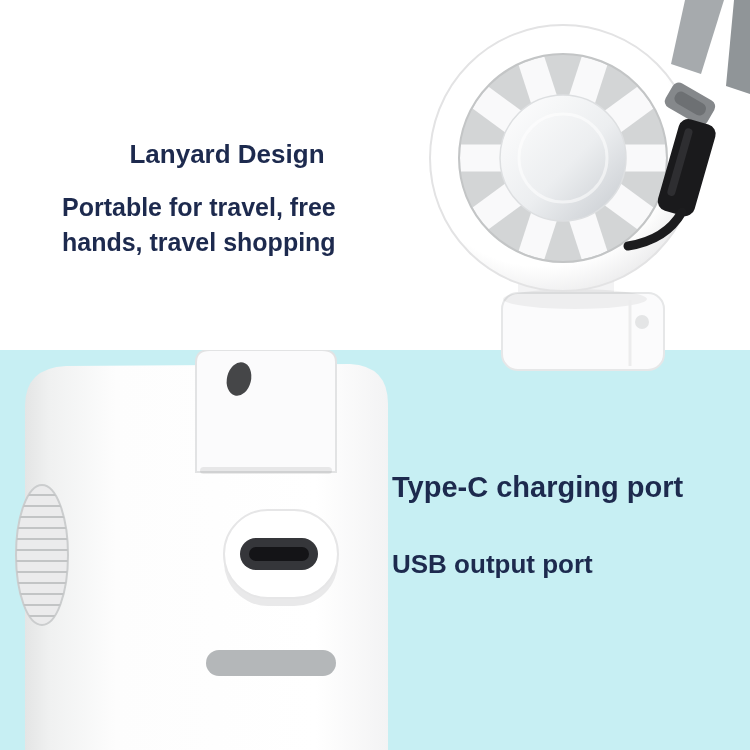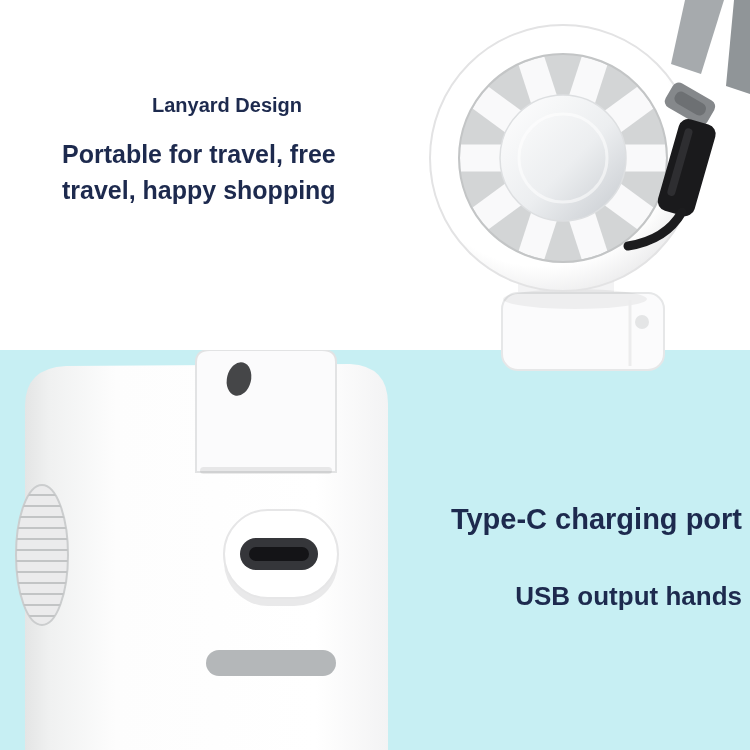--- a/index.html
+++ b/index.html
@@ -9,24 +9,24 @@
   .frame { position:relative; width:750px; height:750px; background:#ffffff; overflow:hidden; }
 
   .bottom-bg { position:absolute; left:0; top:350px; width:750px; height:400px; background:#c7eff3; z-index:0; }
 
   .fan-svg { position:absolute; left:390px; top:0; z-index:2; }
   .closeup-svg { position:absolute; left:0; top:350px; z-index:1; }
 
   .copy { color:#1d2a4e; z-index:3; }
 
   .top-copy { position:absolute; left:62px; top:94px; width:330px; }
-  .top-copy h2 { font-size:20px; font-weight:700; text-align:center; line-height:1.15; }
+  .top-copy h2 { font-size:26px; font-weight:700; text-align:center; line-height:1.15;margin-top:46px; }
   .top-copy p { margin-top:20px; font-size:25px; font-weight:700; line-height:1.42; text-align:left; white-space:pre-line; }
 
-  .bottom-copy { position:absolute; left:392px; top:472px; width:350px; text-align:right;margin-top:32px; }
+  .bottom-copy { position:absolute; left:392px; top:472px; width:350px; text-align:left; }
   .bottom-copy h2 { font-size:29px; font-weight:700; line-height:1.1; }
   .bottom-copy h3 { margin-top:46px; font-size:26px; font-weight:700; line-height:1.1; }
   .bottom-copy p { margin-top:12px; font-size:24px; font-weight:700; line-height:1.32; white-space:pre-line; }
 </style>
 </head>
 <body>
 
 <div class="frame">
 
   <div class="bottom-bg"></div>
@@ -80,21 +80,21 @@
     <g transform="rotate(16 296 170)">
       <rect x="277" y="120" width="38" height="95" rx="10" fill="#1a1a1c"></rect>
       <rect x="284" y="129" width="8" height="70" rx="4" fill="#2e2e31"></rect>
     </g>
     <path d="M 292 212 Q 276 240 238 246" stroke="#1c1c1e" stroke-width="9" fill="none" stroke-linecap="round"></path>
   </svg>
 
   <div class="copy top-copy">
     <h2>Lanyard Design</h2>
     <p>Portable for travel, free
-travel, happy shopping</p>
+hands, travel shopping</p>
   </div>
 
   <svg class="closeup-svg" width="400" height="400" viewBox="0 0 400 400">
     <defs>
       <linearGradient id="c-body" x1="0" y1="0" x2="1" y2="0">
         <stop offset="0" stop-color="#e4e5e5"></stop>
         <stop offset="0.07" stop-color="#f0f1f1"></stop>
         <stop offset="0.25" stop-color="#fdfdfd"></stop>
         <stop offset="0.8" stop-color="#ffffff"></stop>
         <stop offset="1" stop-color="#f3f3f4"></stop>
@@ -133,16 +133,16 @@
       <rect x="224" y="160" width="114" height="88" rx="44" fill="#ffffff" stroke="#e6e6e7" stroke-width="2"></rect>
       <rect x="240" y="188" width="78" height="32" rx="16" fill="#35363a"></rect>
       <rect x="249" y="197" width="60" height="14" rx="7" fill="#141417"></rect>
     </g>
 
     <rect x="206" y="300" width="130" height="26" rx="13" fill="#b4b7b9"></rect>
   </svg>
 
   <div class="copy bottom-copy">
     <h2>Type-C charging port</h2>
-    <h3>USB output hands</h3>
+    <h3>USB output port</h3>
   </div>
 
 </div>
 
 </body></html>

